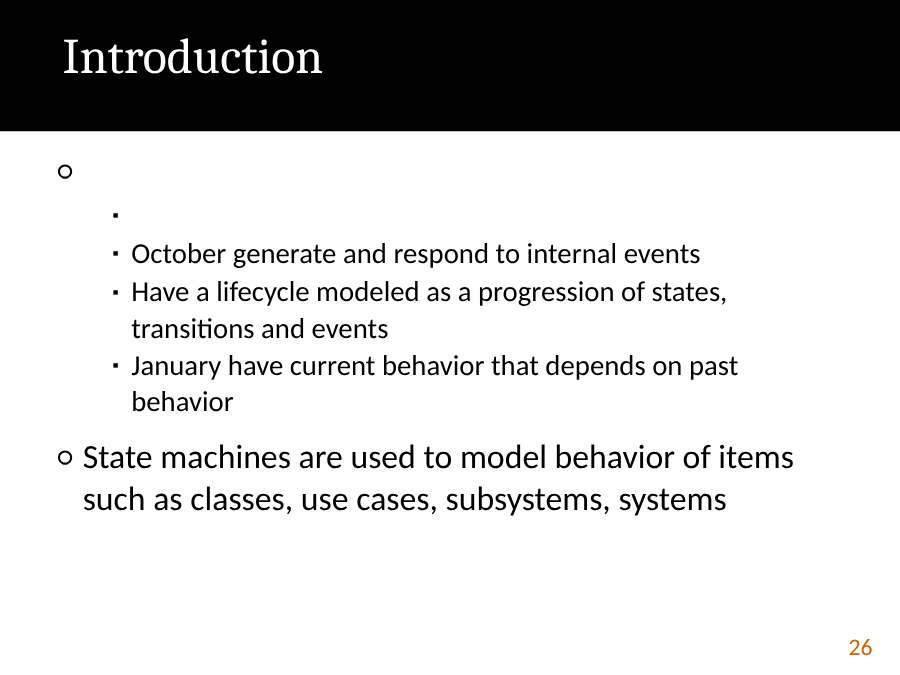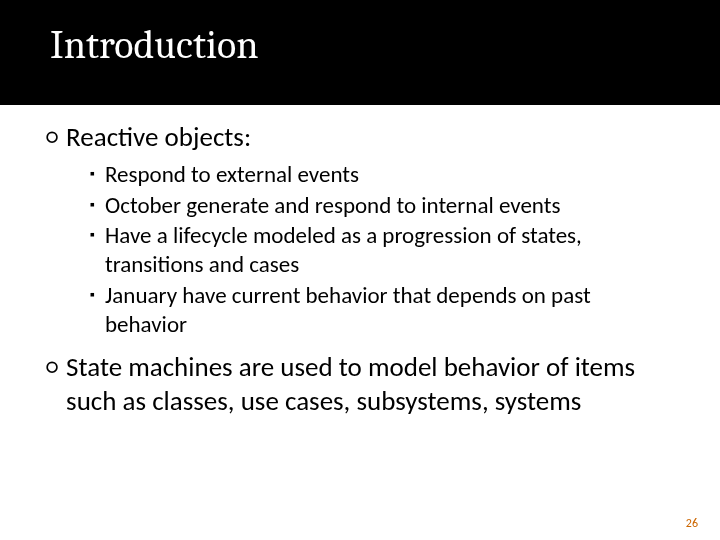--- a/index.html
+++ b/index.html
@@ -71,53 +71,51 @@
     line-height: 2.0;
     flex-shrink: 0;
   }
   .gap {
     height: 10px;
   }
   .page-num {
     position: absolute;
     right: 22px;
     bottom: 10px;
-    font-size: 12px;
+    font-size: 19px;
     color: #cc6600;
   }
 </style>
 </head>
 <body>
 
 <div class="slide">
 
   <div class="title-bar">
     <div class="title-text">Introduction</div>
   </div>
 
   <div class="body">
 
     <div class="l1">
       <span class="bullet">○</span>
-      <span>Reactive objects:</span>
     </div>
 
     <div class="l2">
       <span class="bullet">▪</span>
-      <span>Respond to external events</span>
     </div>
 
     <div class="l2">
       <span class="bullet">▪</span>
       <span>October generate and respond to internal events</span>
     </div>
 
     <div class="l2">
       <span class="bullet">▪</span>
-      <span>Have a lifecycle modeled as a progression of states, transitions and cases</span>
+      <span>Have a lifecycle modeled as a progression of states, transitions and events</span>
     </div>
 
     <div class="l2">
       <span class="bullet">▪</span>
       <span>January have current behavior that depends on past behavior</span>
     </div>
 
     <div class="gap"></div>
 
     <div class="l1">

